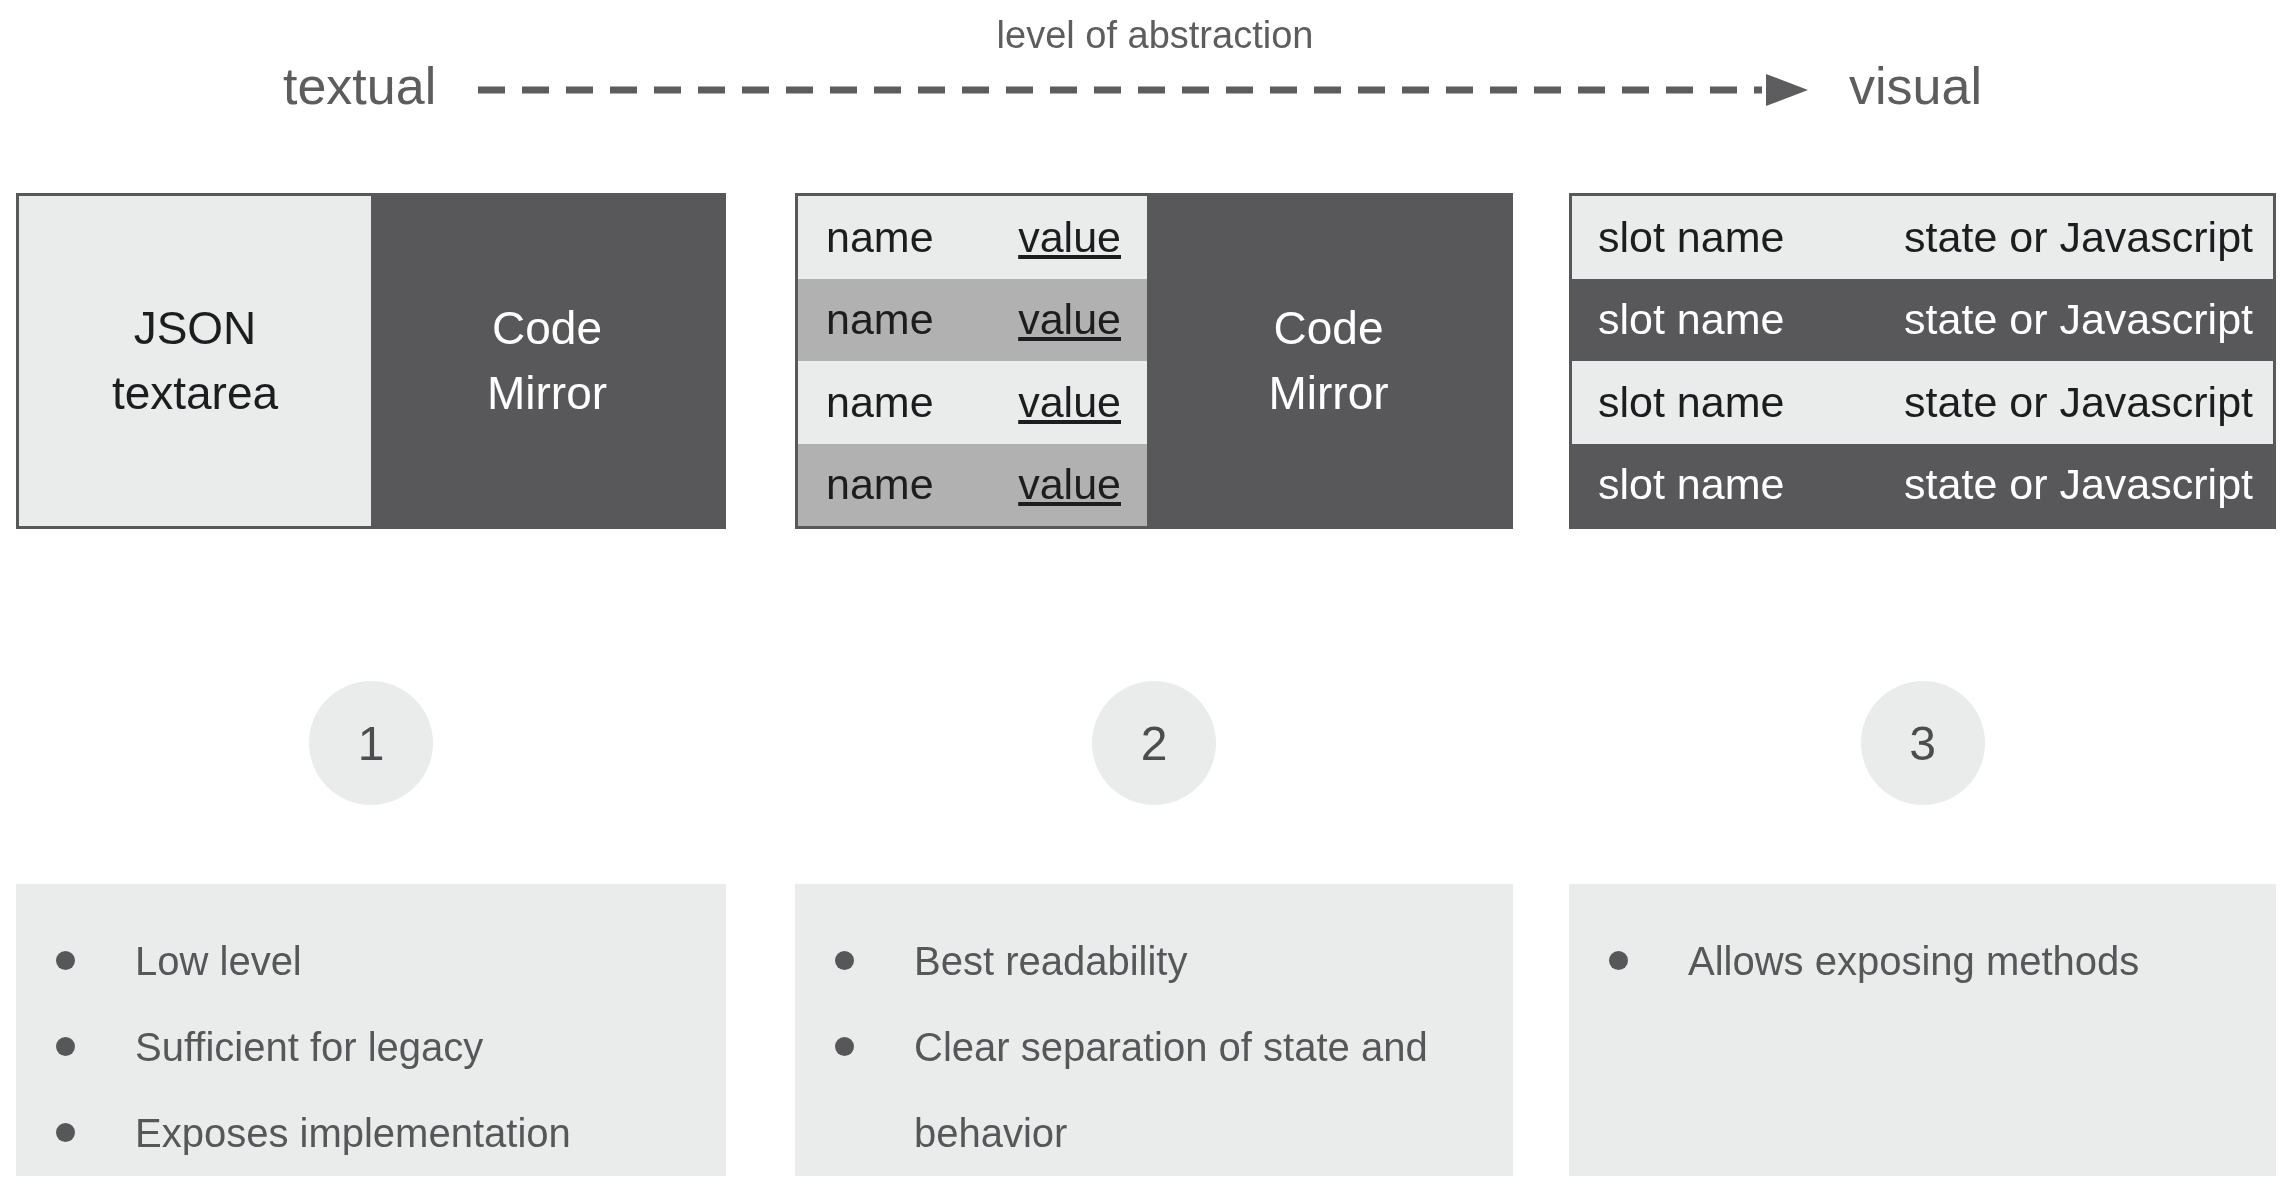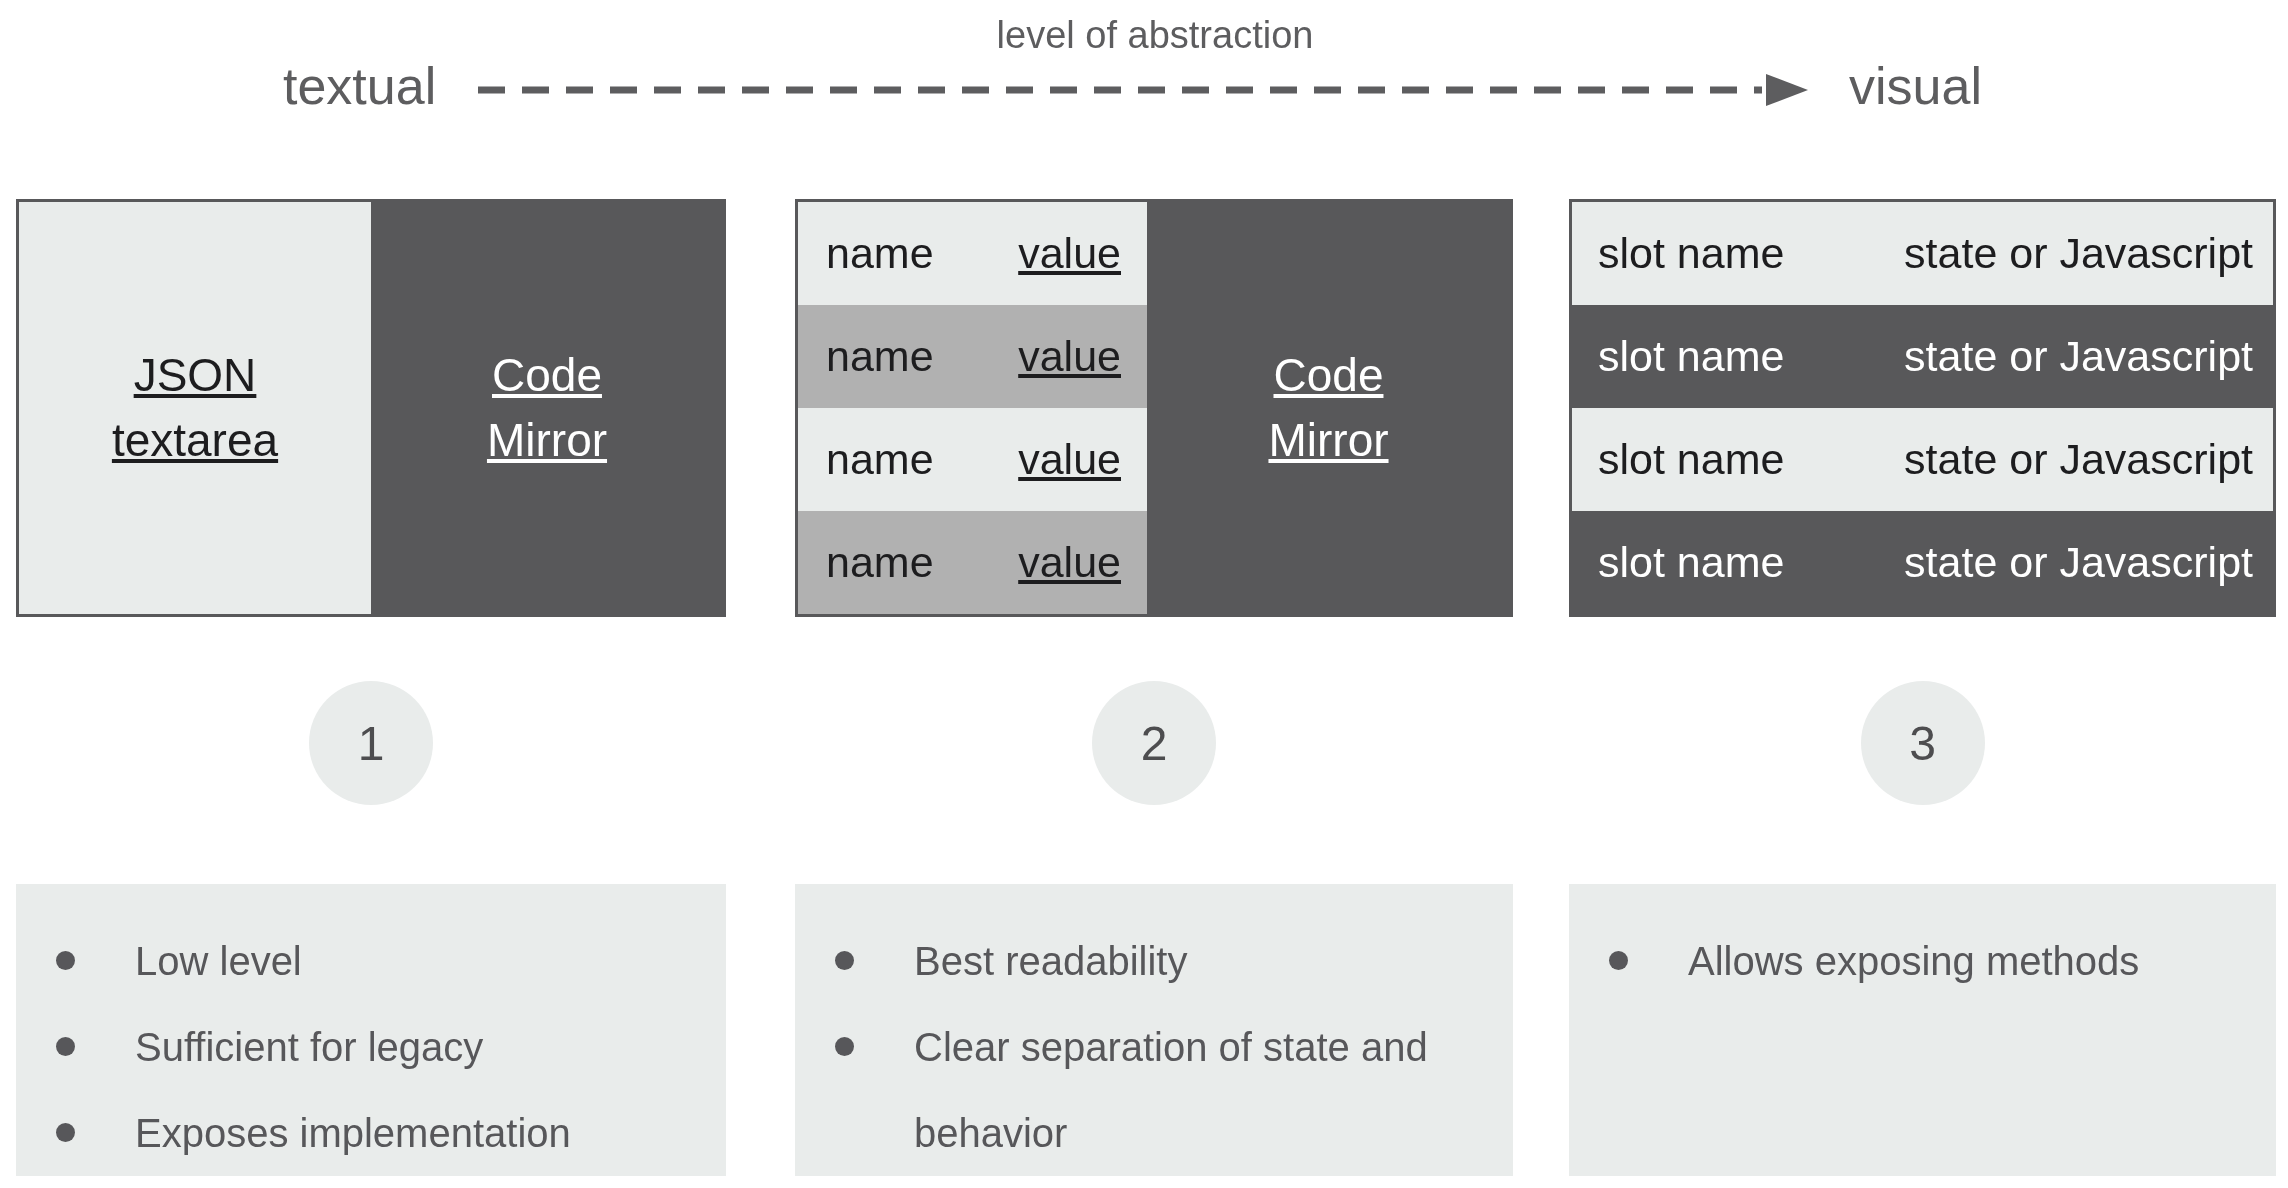--- a/index.html
+++ b/index.html
@@ -15,23 +15,23 @@
   #label-visual{left:1849px;top:56px;}
   #label-abstraction{position:absolute;left:955px;top:14px;width:400px;text-align:center;
     font-size:38px;color:var(--muted);white-space:nowrap;}
   #axis-arrow{position:absolute;left:478px;top:70px;color:var(--muted);}
 
   .col{position:absolute;top:0;height:1188px;}
   #col-1{left:16px;width:710px;}
   #col-2{left:795px;width:718px;}
   #col-3{left:1569px;width:707px;}
 
-  .panel{position:absolute;top:199px;left:0;right:0;height:418px;
+  .panel{position:absolute;top:193px;left:0;right:0;height:336px;
     border:3px solid var(--dark);box-sizing:border-box;display:flex;background:var(--dark);}
-  .pre{white-space:pre-line;text-decoration:underline;}
+  .pre{white-space:pre-line;}
   .block{flex:1;display:flex;align-items:center;justify-content:center;
     font-size:46px;line-height:1.42;text-align:center;}
   .block.light{background:var(--light);color:var(--ink);}
   .block.dark{background:var(--dark);color:#ffffff;}
 
   .nv-table{width:349px;flex:none;display:flex;flex-direction:column;}
   .nv-row{flex:1;display:flex;align-items:center;font-size:43px;color:var(--ink);}
   .nv-row:nth-child(odd){background:var(--light);}
   .nv-row:nth-child(even){background:var(--mid);}
   .nv-row .name{padding-left:28px;}

